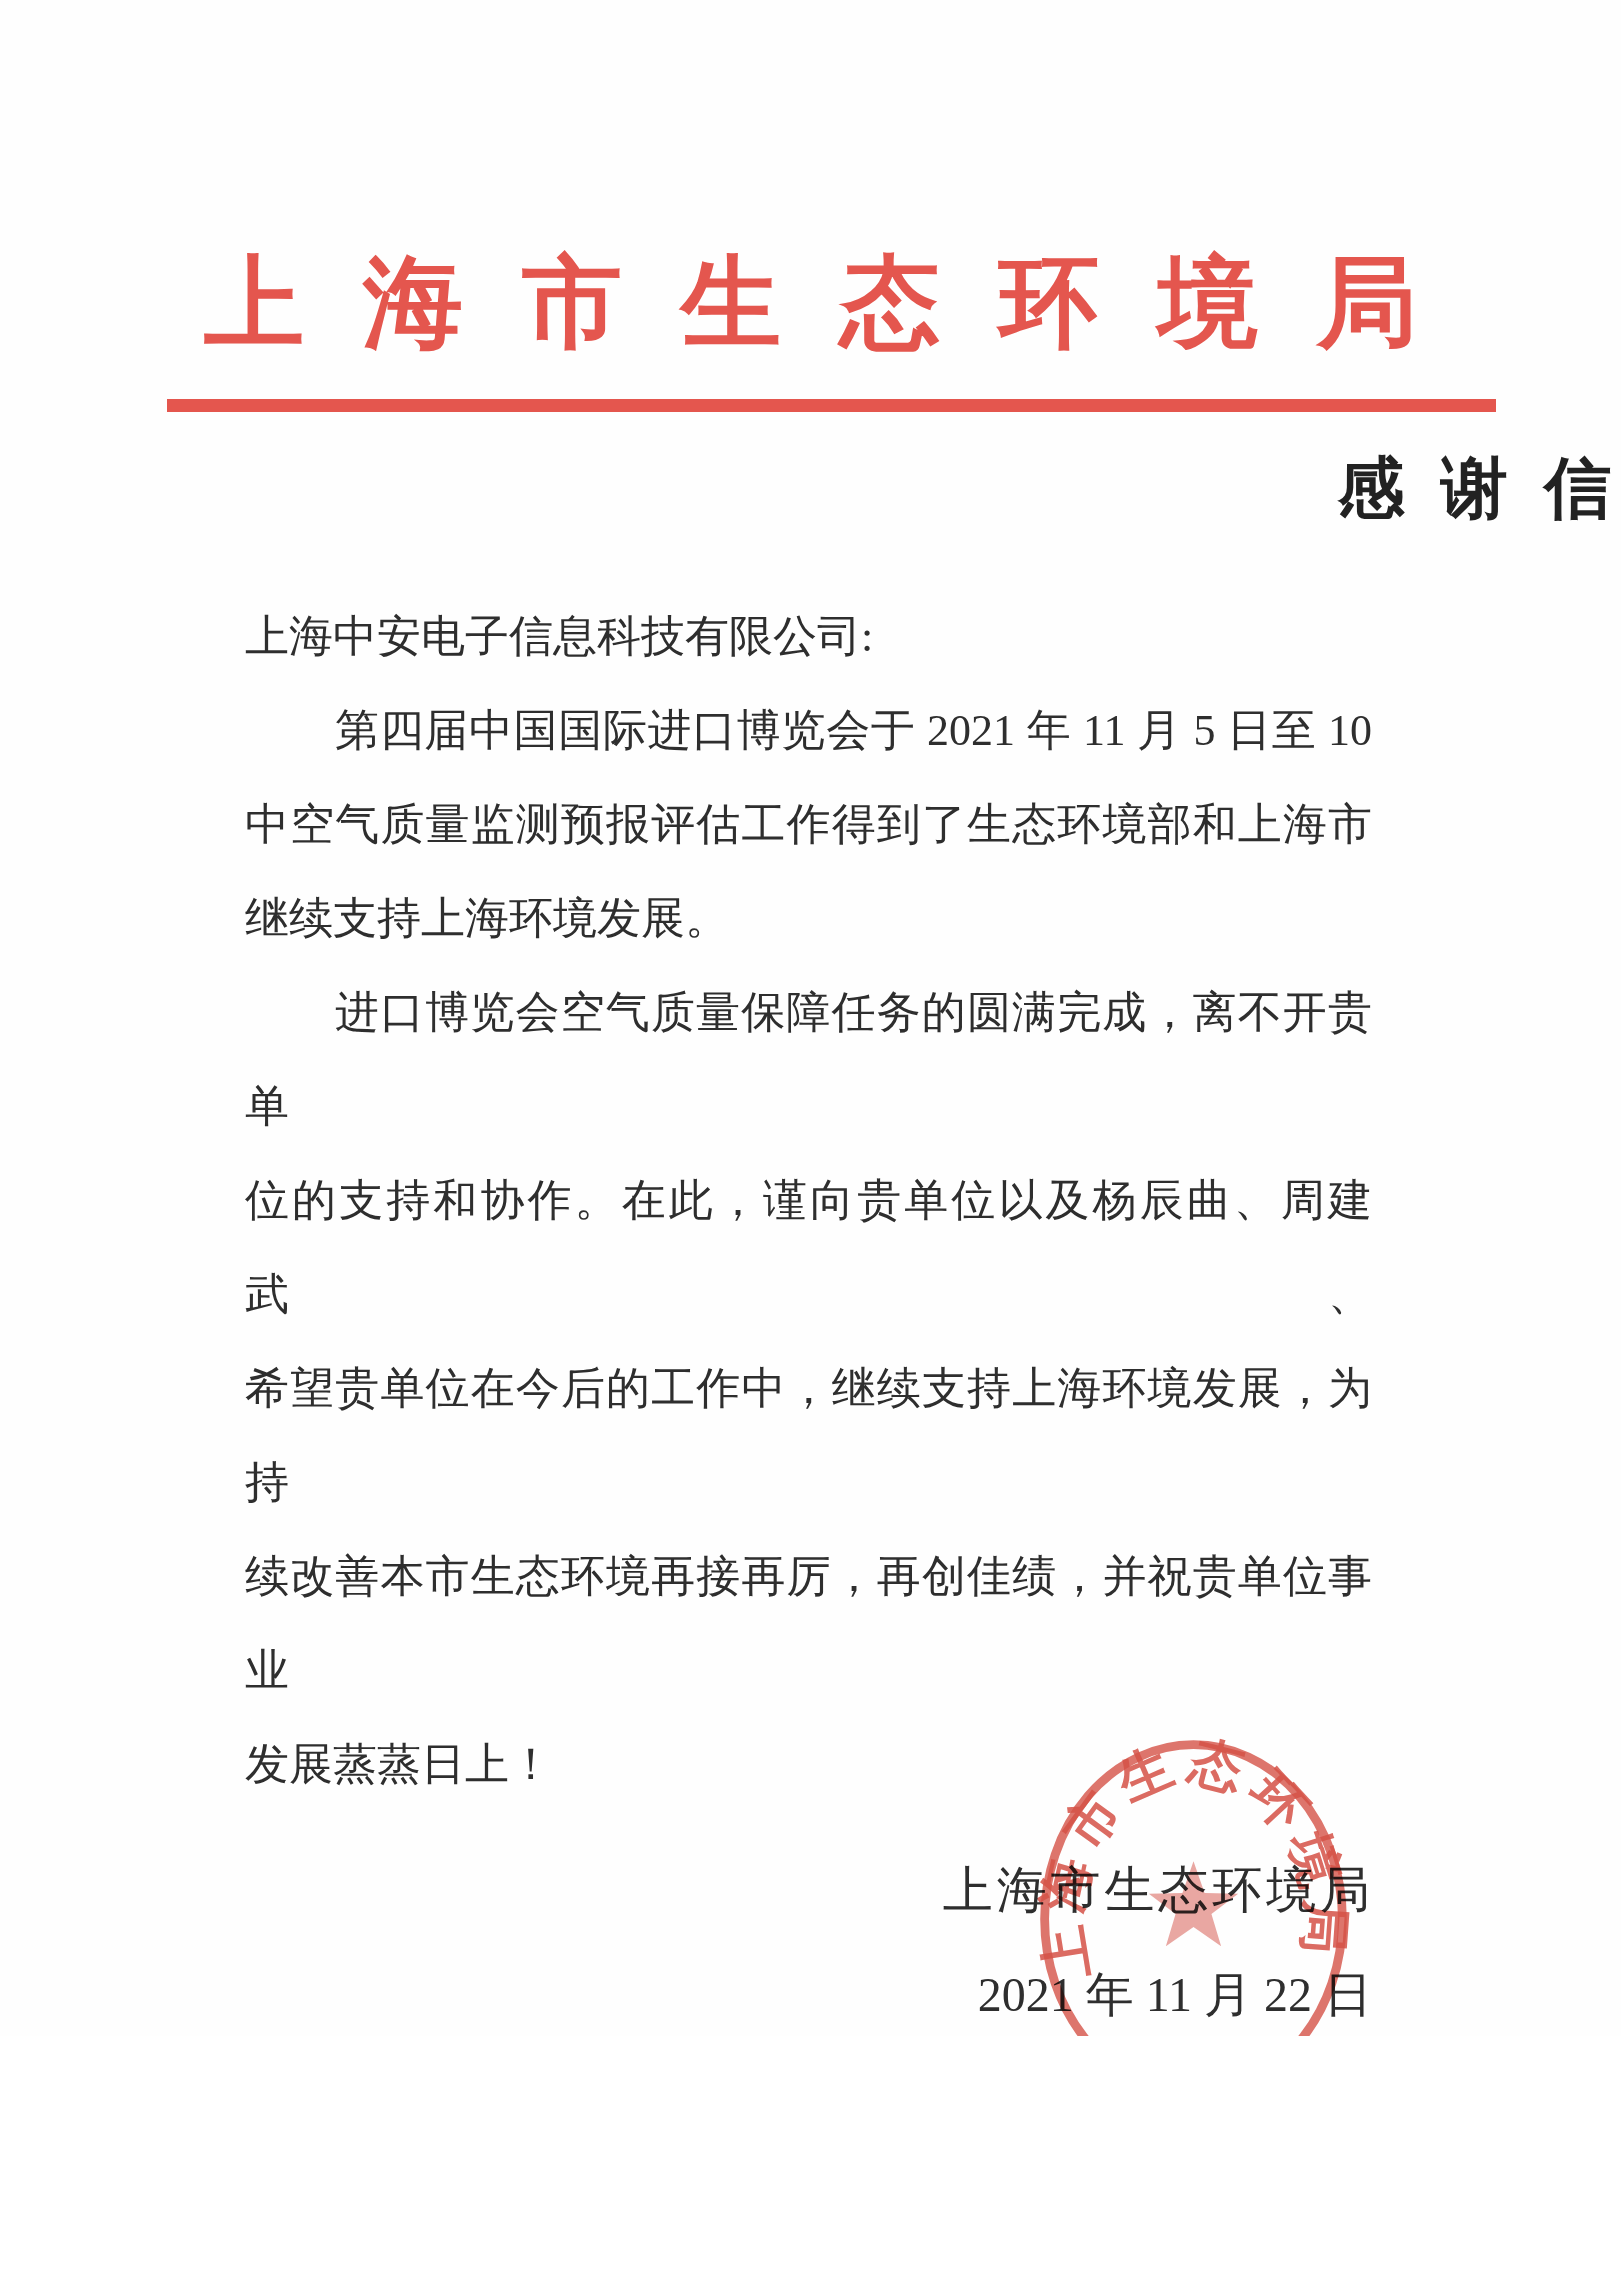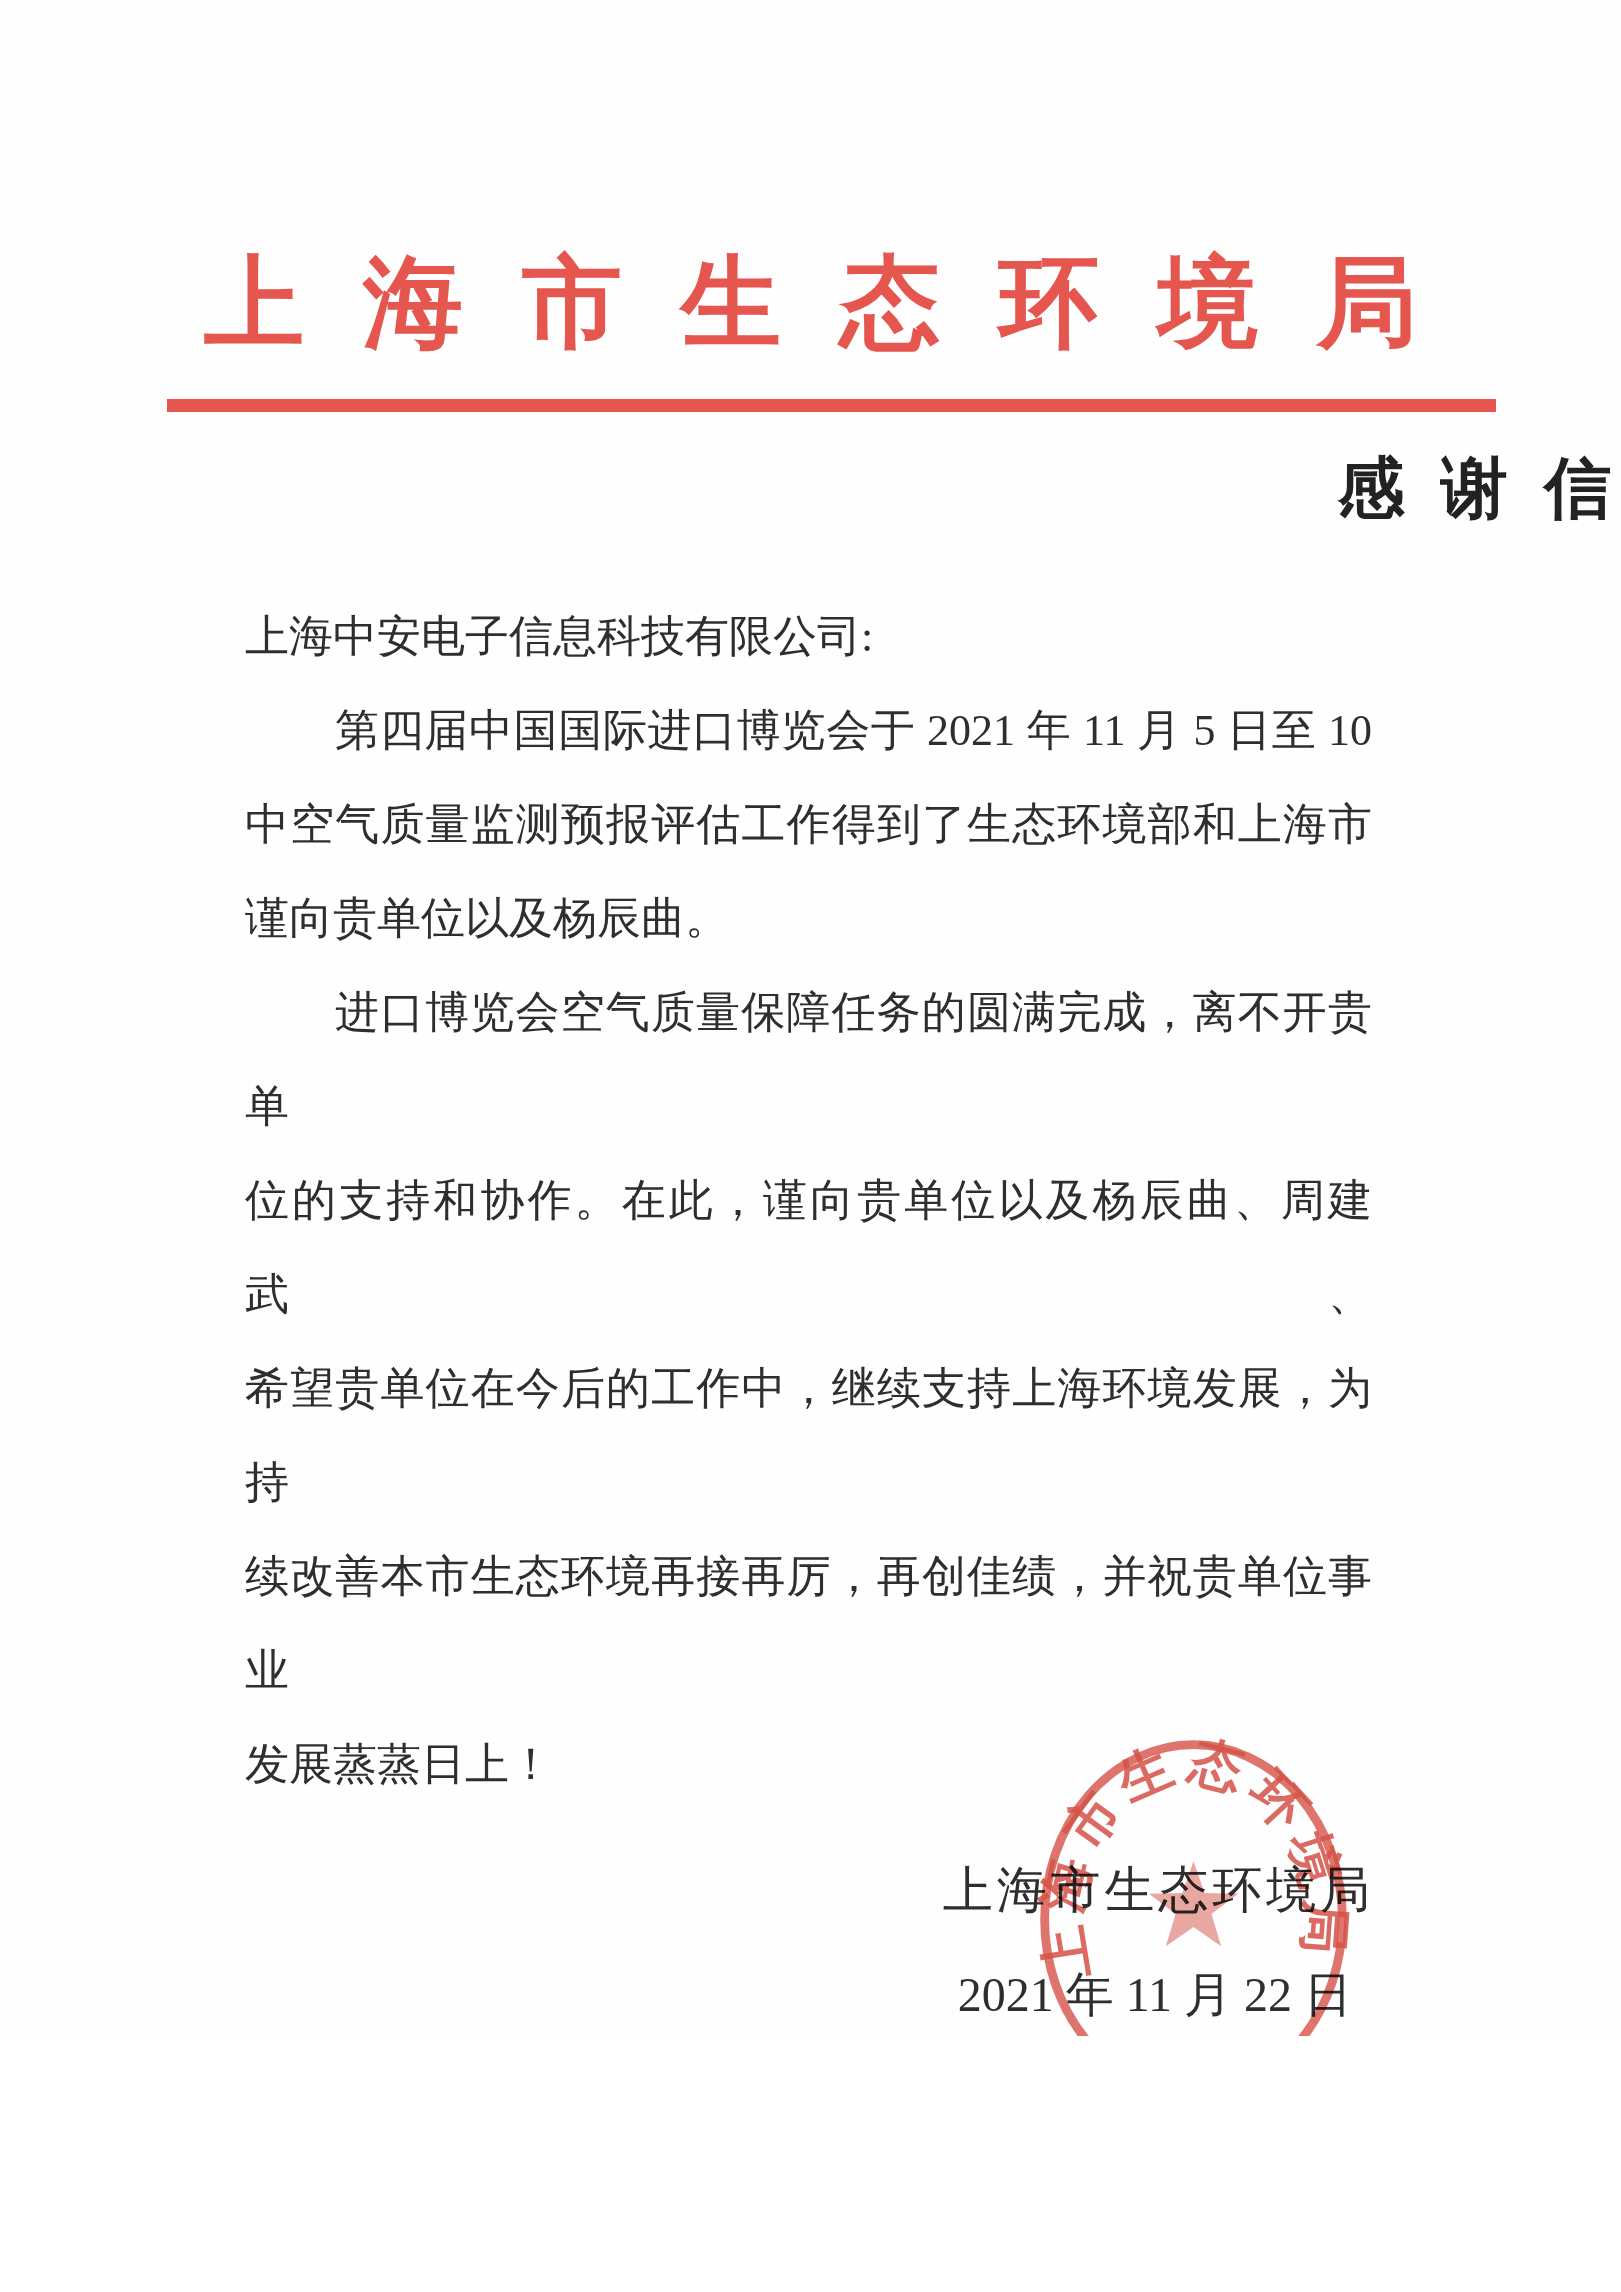--- a/index.html
+++ b/index.html
@@ -89,21 +89,21 @@
     right: 247px;
     font-size: 50px;
     line-height: 61px;
     color: #2e2e2e;
     letter-spacing: 3.9px;
     white-space: nowrap;
   }
   .date-line {
     position: absolute;
     top: 1964px;
-    right: 269px;
+    right: 249px;
     font-size: 48px;
     line-height: 61px;
     color: #2e2e2e;
     white-space: nowrap;
   }
 
   
   .seal {
     position: absolute;
     top: 1727px;
@@ -131,21 +131,21 @@
 
   <div class="org-name">上海市生态环境局</div>
   <div class="red-rule"></div>
 
   <div class="letter-title">感 谢 信</div>
 
   <div class="letter-body">
     <div class="salutation">上海中安电子信息科技有限公司:</div>
     <div class="body-line indent">第四届中国国际进口博览会于 2021 年 11 月 5 日至 10</div>
     <div class="body-line">中空气质量监测预报评估工作得到了生态环境部和上海市</div>
-    <div class="body-line plain">谨向贵单位以及杨辰曲。</div>
+    <div class="body-line plain">继续支持上海环境发展。</div>
     <div class="body-line indent">进口博览会空气质量保障任务的圆满完成，离不开贵单</div>
     <div class="body-line">位的支持和协作。在此，谨向贵单位以及杨辰曲、周建武、</div>
     <div class="body-line">希望贵单位在今后的工作中，继续支持上海环境发展，为持</div>
     <div class="body-line">续改善本市生态环境再接再厉，再创佳绩，并祝贵单位事业</div>
     <div class="body-line plain">发展蒸蒸日上！</div>
   </div>
 
   <div class="signature-line">上海市生态环境局</div>
   <div class="date-line">2021 年 11 月 22 日</div>
 

